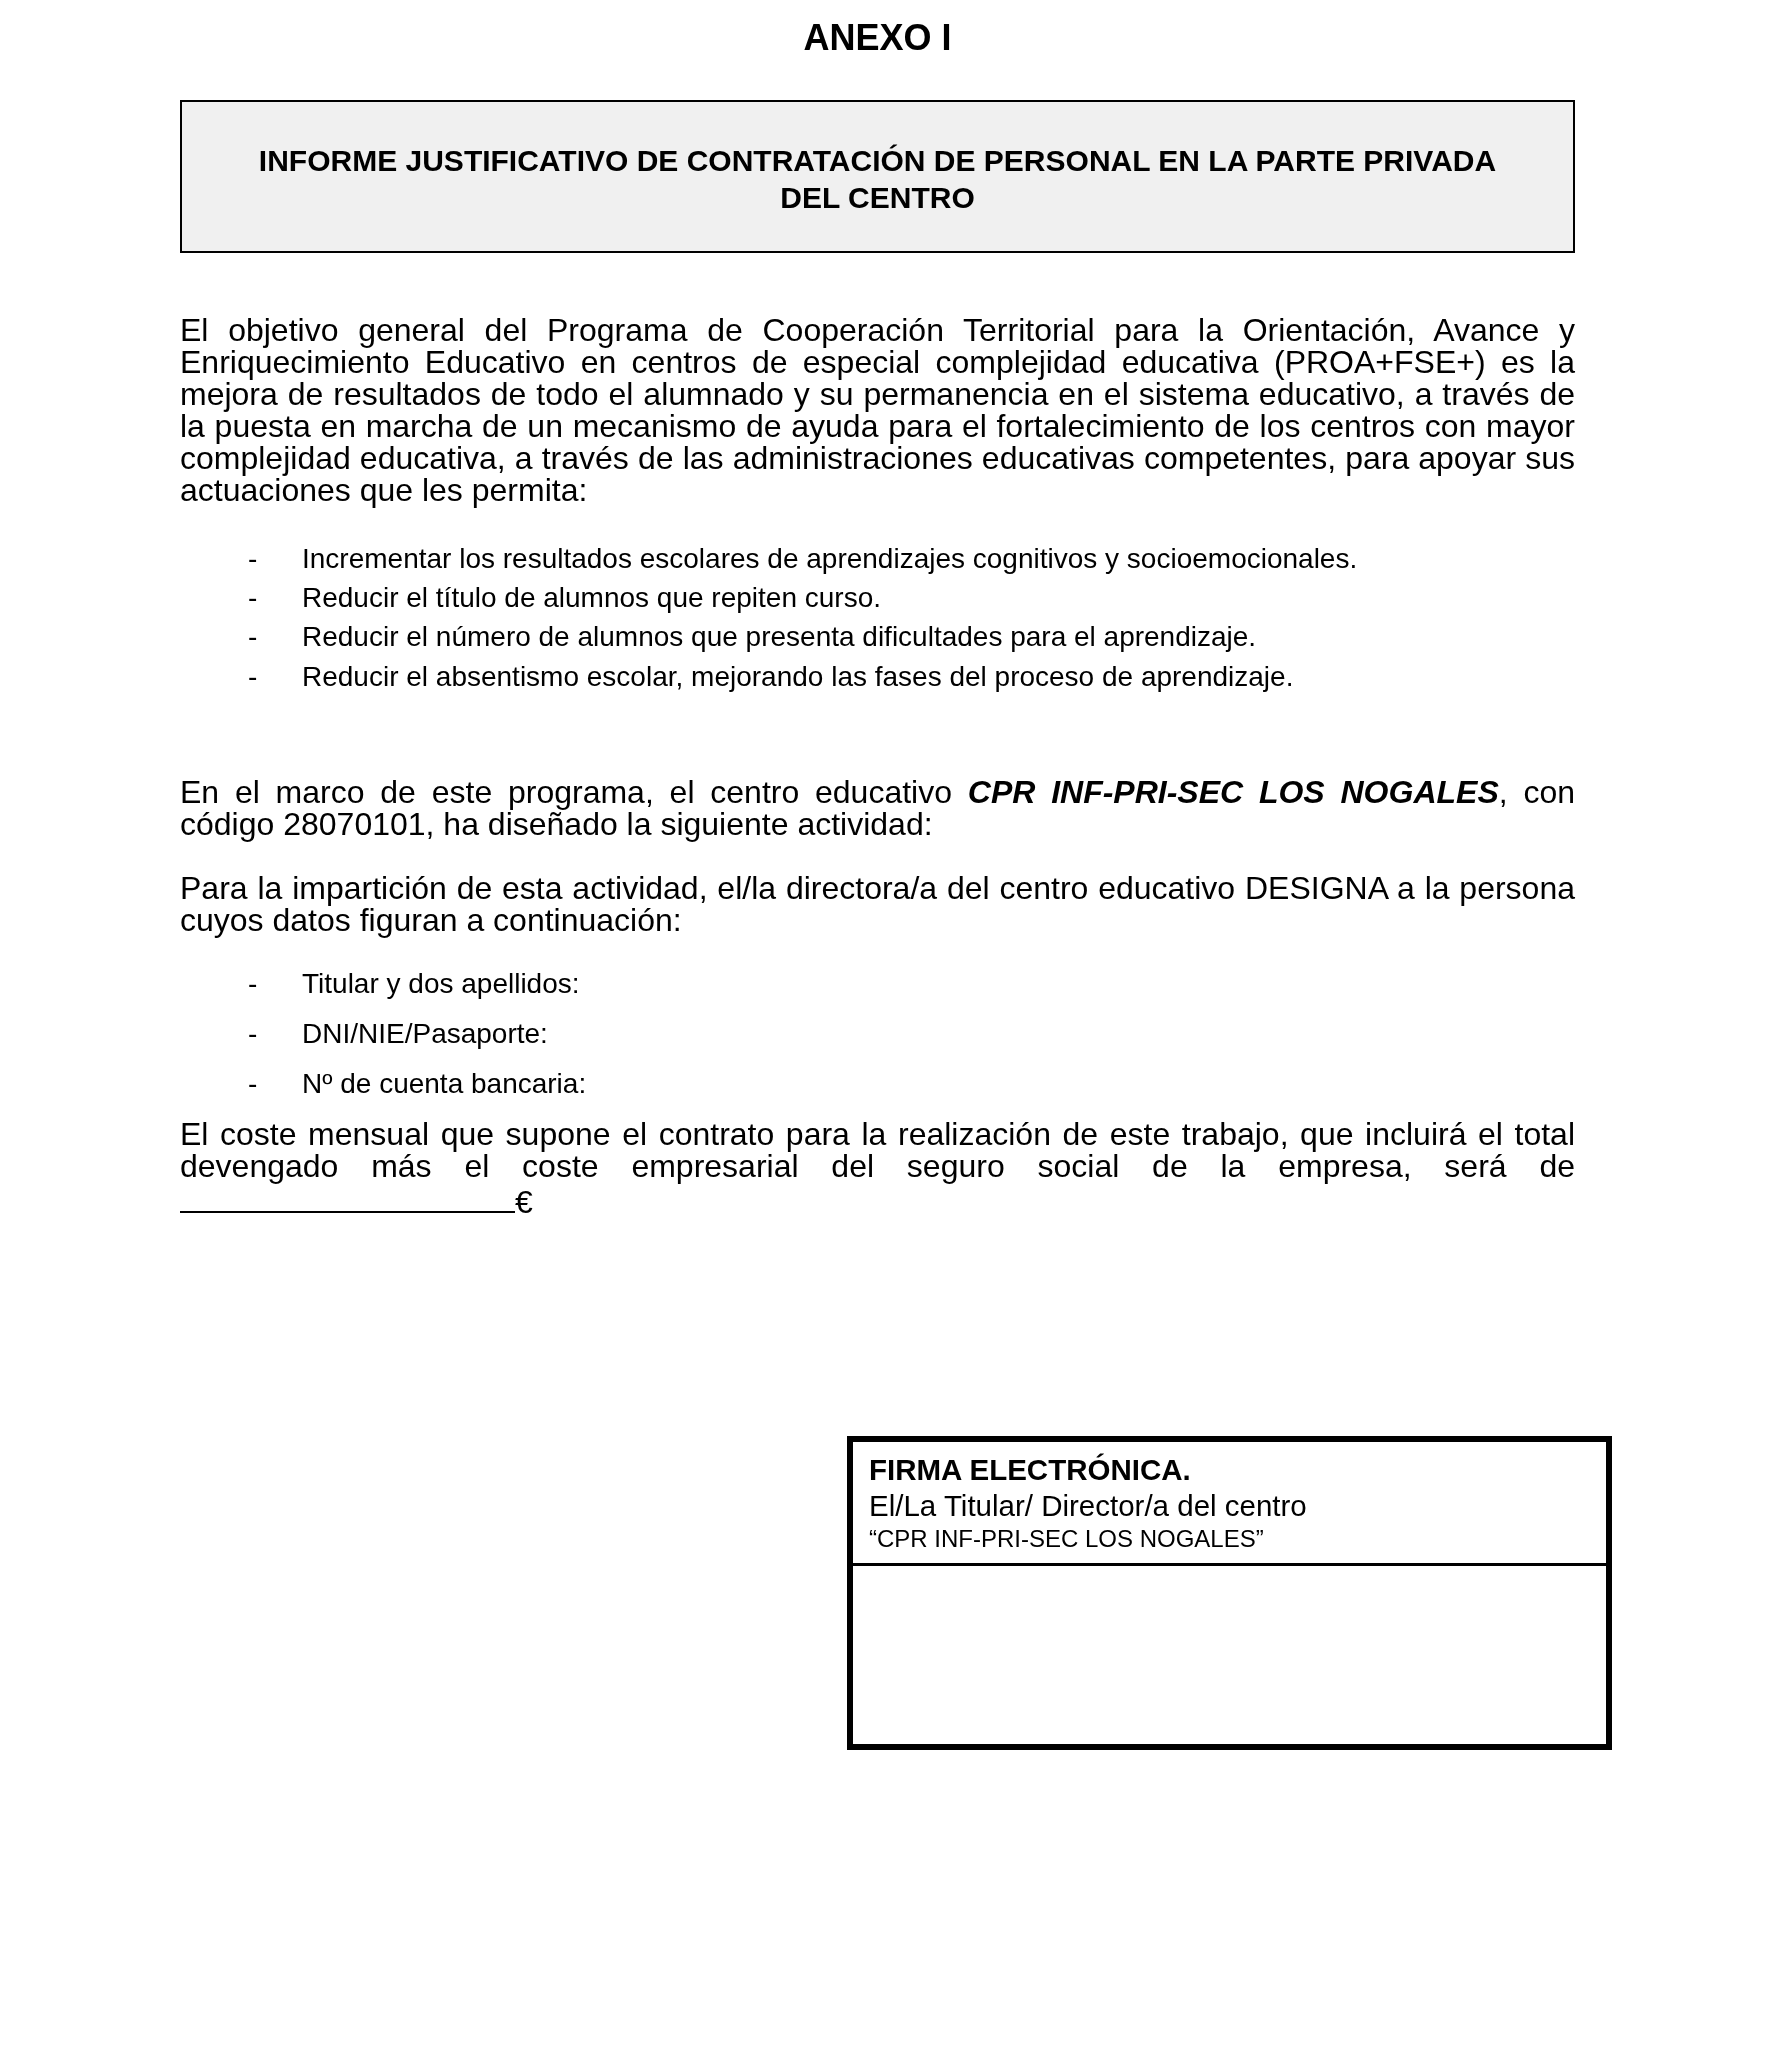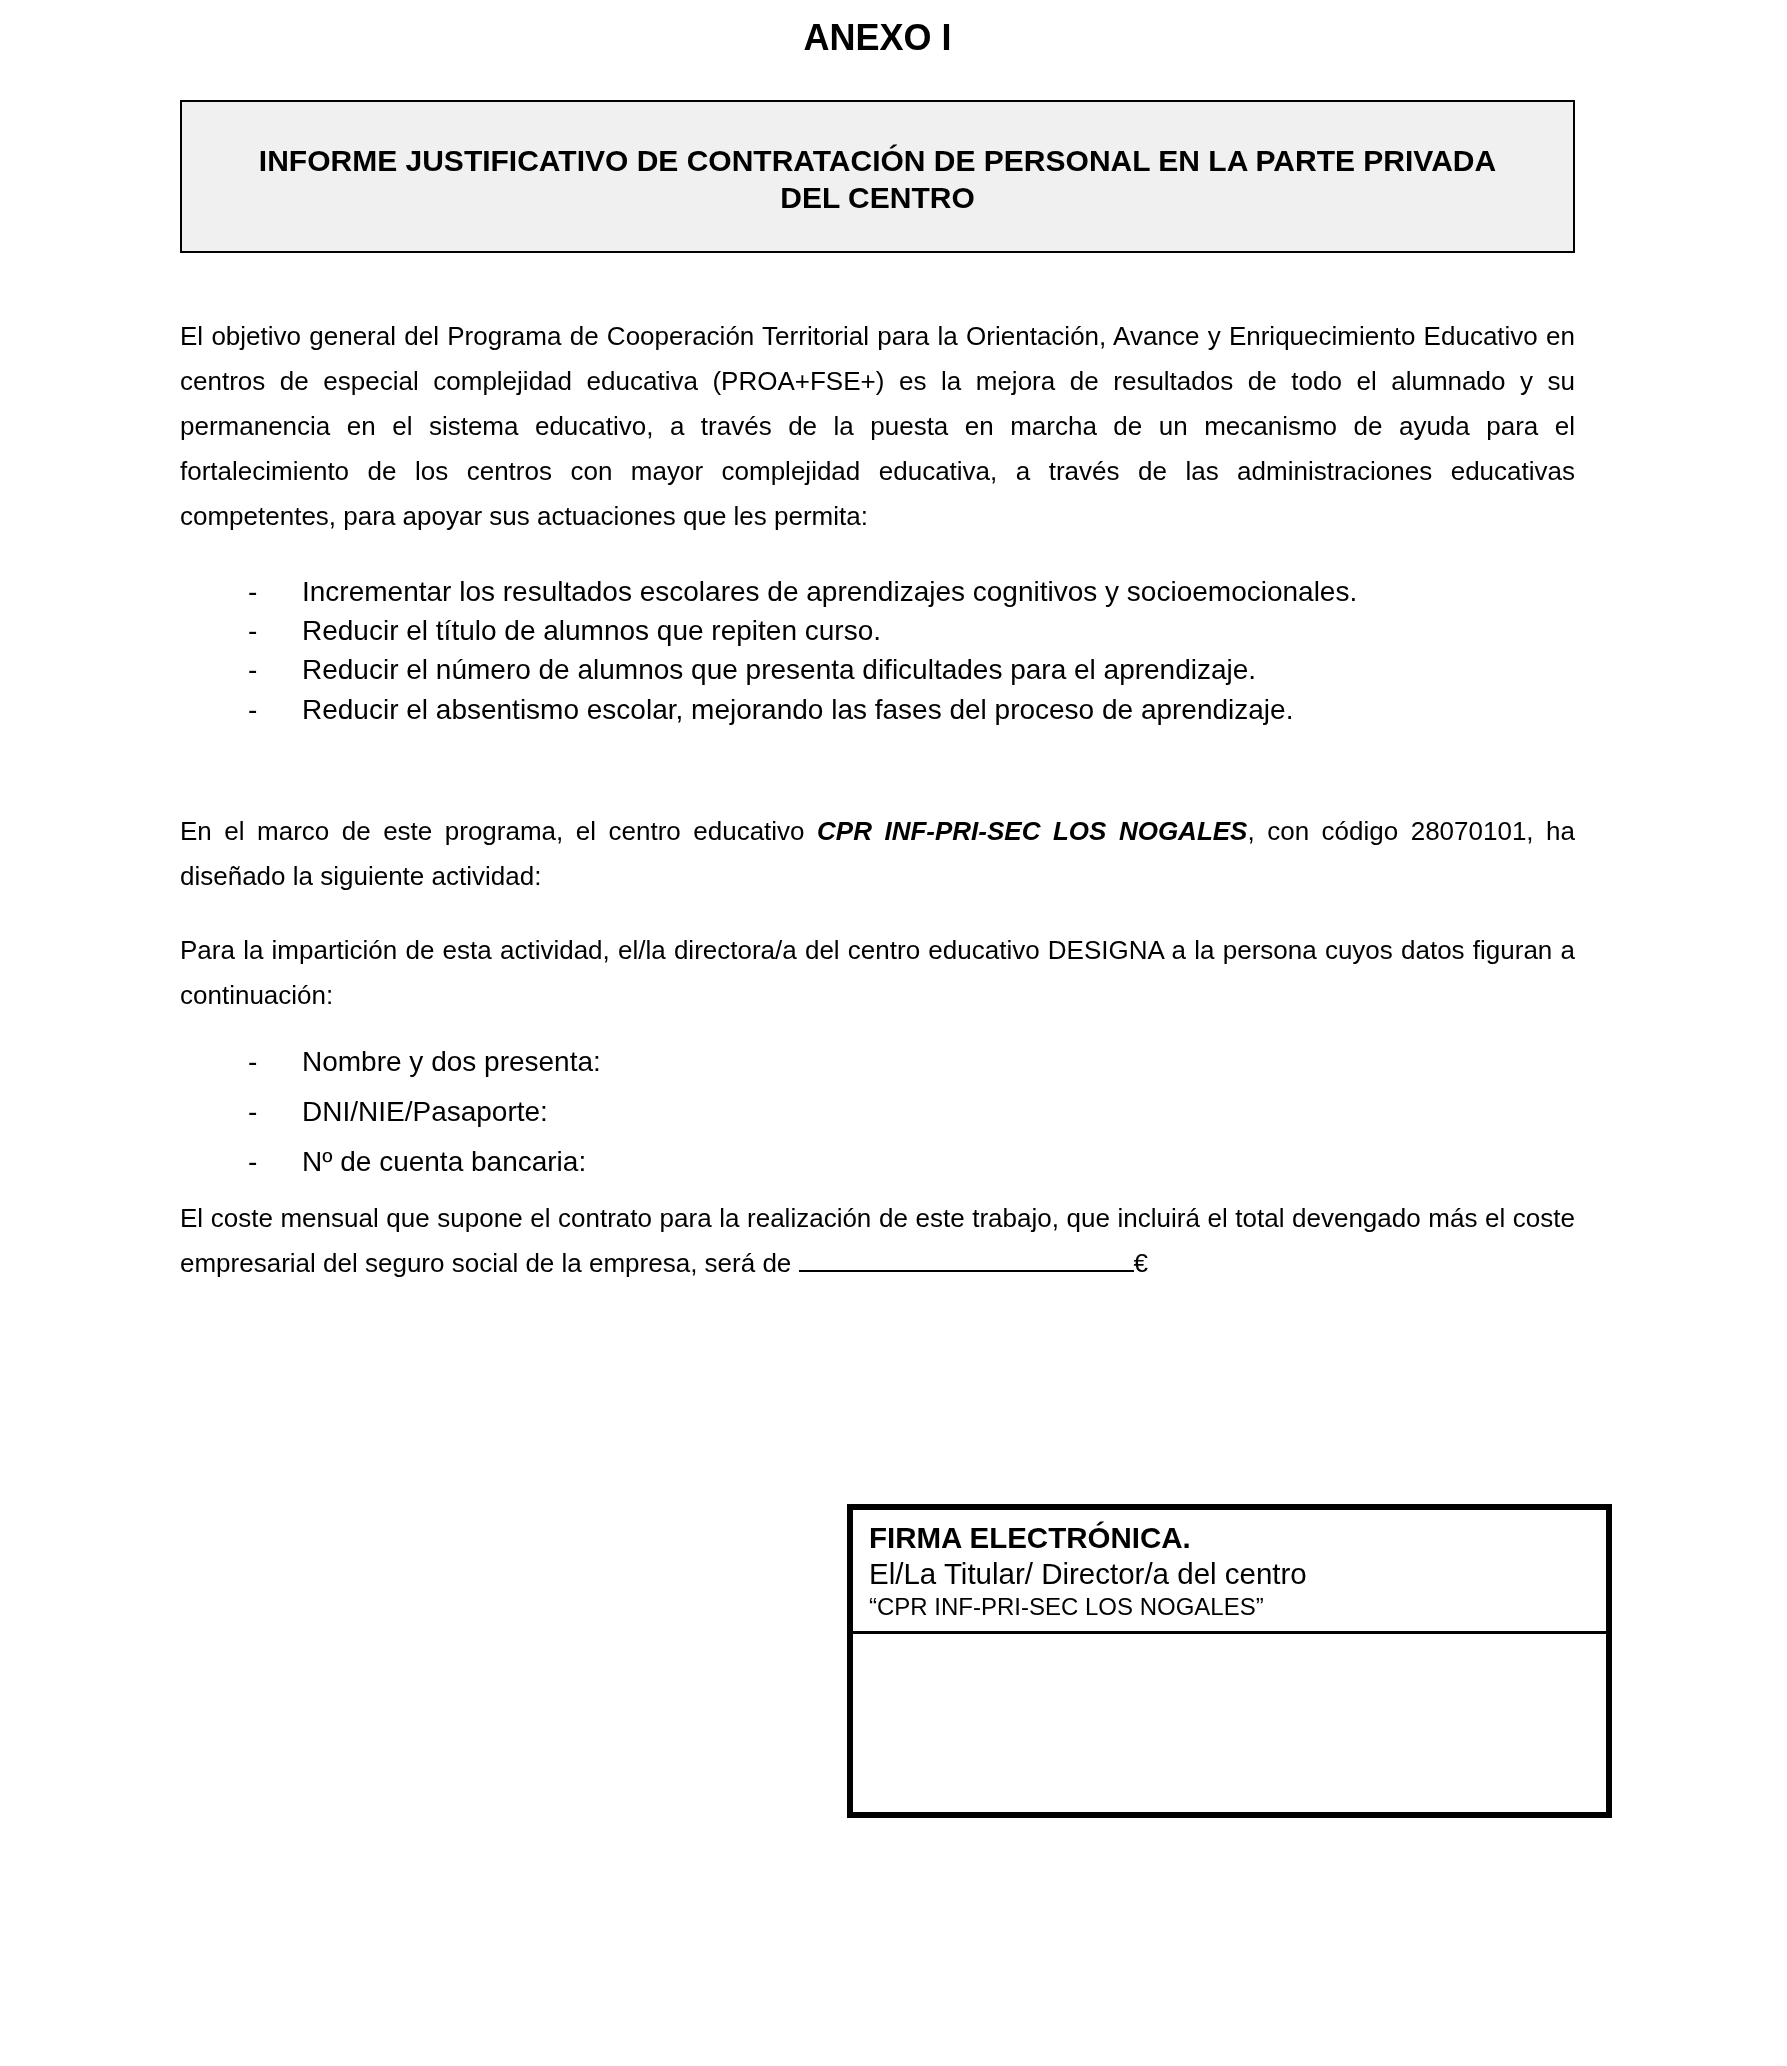--- a/index.html
+++ b/index.html
@@ -32,22 +32,22 @@
     border: 2.2px solid #000000;
     background: #f0f0f0;
     padding: 40px 21.6px 35px 21.6px;
     text-align: center;
     font-size: 30px;
     font-weight: bold;
     line-height: 37px;
     box-sizing: border-box;
   }
   .para {
-    font-size: 26px;
-    line-height: 45px;
+    font-size: 32px;
+    line-height: 32px;
     text-align: justify;
   }
   .p-intro   { margin-top: 61px; }
   .p-program { margin-top: 83px; }
   .p-describe{ margin-top: 22px; }
   .p-designa { margin-top: 29.5px; }
   .p-cost    { margin-top: 17.3px; }
   .school-name {
     font-weight: bold;
     font-style: italic;
@@ -143,21 +143,21 @@
     </div>
 
     <p class="para p-program"><span>En el marco de este programa, el centro educativo </span><span class="school-name">CPR INF-PRI-SEC LOS NOGALES</span><span>, con código 28070101, ha diseñado la siguiente actividad:</span></p>
 
 
     <p class="para p-designa">Para la impartición de esta actividad, el/la directora/a del centro educativo DESIGNA a la persona cuyos datos figuran a continuación:</p>
 
     <div class="bullet-list second">
       <div class="bullet-item">
         <span class="dash">-</span>
-        <span>Nombre y dos presenta:</span>
+        <span>Titular y dos apellidos:</span>
       </div>
       <div class="bullet-item">
         <span class="dash">-</span>
         <span>DNI/NIE/Pasaporte:</span>
       </div>
       <div class="bullet-item">
         <span class="dash">-</span>
         <span>Nº de cuenta bancaria:</span>
       </div>
     </div>

